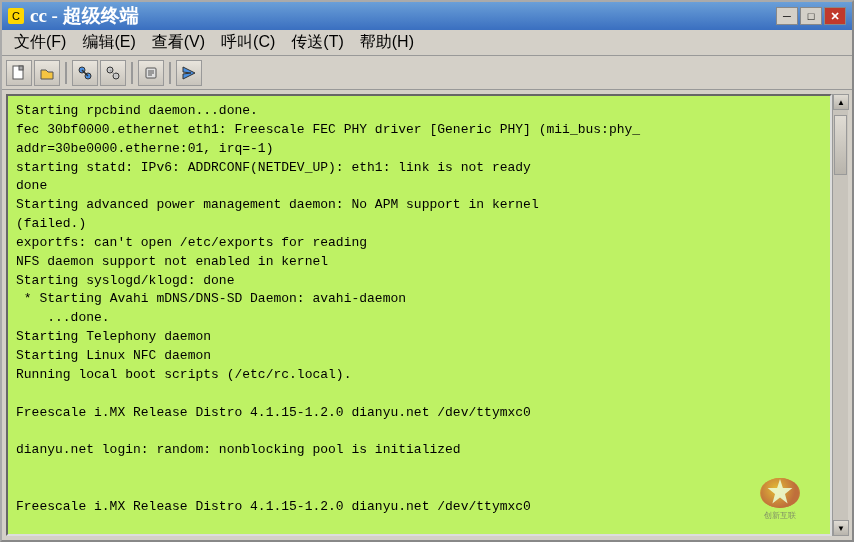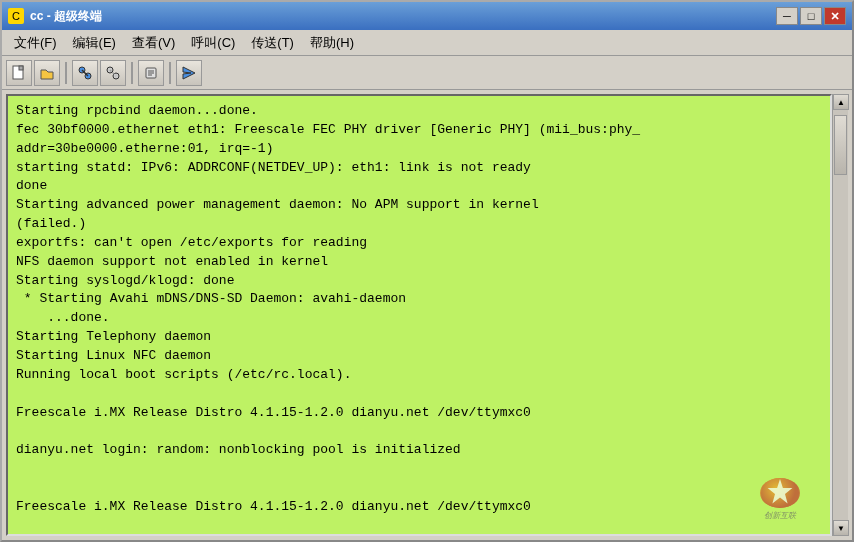--- a/index.html
+++ b/index.html
@@ -40,23 +40,23 @@
       display: flex;
       align-items: center;
       justify-content: center;
       font-size: 10px;
       color: #000;
       flex-shrink: 0;
     }
     .titlebar-title {
       flex: 1;
       color: #fff;
-      font-size: 12px;
+      font-size: 19px;
       font-weight: bold;
-      font-family: Liberation Sans, sans-serif;
+      font-family: Liberation Serif, serif;
     }
     .titlebar-buttons {
       display: flex;
       gap: 2px;
     }
     .titlebar-btn {
       width: 22px;
       height: 18px;
       border: 1px solid #888;
       background: #d4d0c8;
@@ -77,21 +77,21 @@
     .menubar {
       height: 26px;
       background: #d4d0c8;
       display: flex;
       align-items: center;
       padding: 0 4px;
       border-bottom: 1px solid #999;
     }
     .menu-item {
       padding: 18px 8px;
-      font-size: 13px;
+      font-size: 16px;
       font-family: 'SimSun', '宋体', sans-serif;
       color: #000;
       cursor: pointer;
     }
 
     
     .toolbar {
       height: 34px;
       background: #d4d0c8;
       display: flex;
@@ -189,21 +189,20 @@
       position: absolute;
       bottom: 12px;
       right: 24px;
       width: 52px;
       height: 44px;
       opacity: 0.7;
       display: flex;
       flex-direction: column;
       align-items: center;
       justify-content: flex-start;
-      font-style: italic;
     }
     .watermark-circle {
       width: 40px;
       height: 40px;
       border-radius: 50%;
       background: radial-gradient(circle at 40% 40%, #f5a623, #c0392b);
       display: flex;
       align-items: center;
       justify-content: center;
       position: relative;

